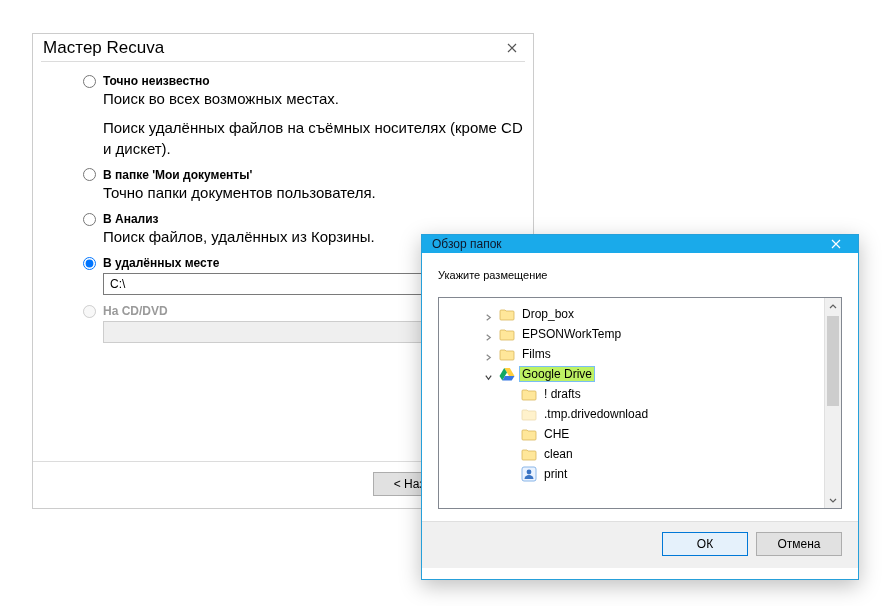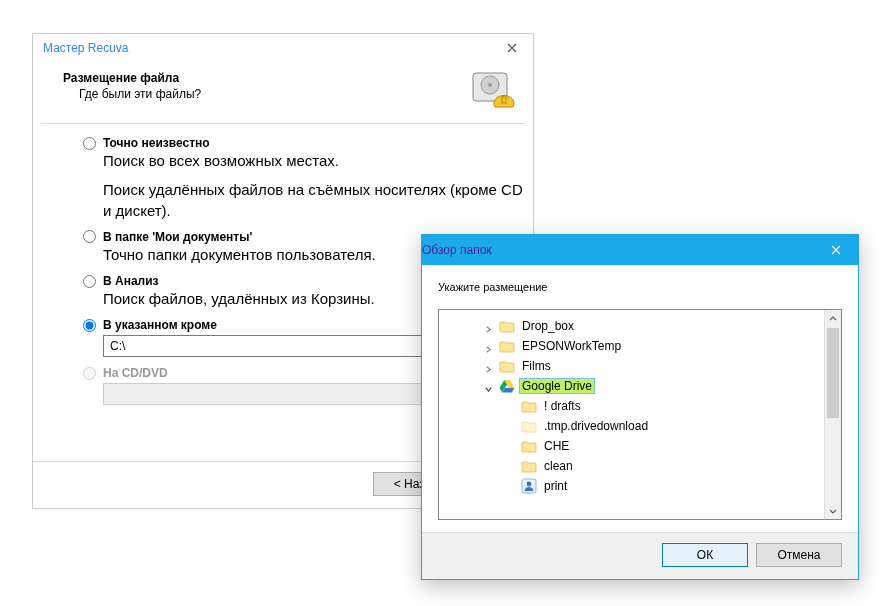--- a/index.html
+++ b/index.html
@@ -9,21 +9,21 @@
     .wizard {
       position: absolute; left: 32px; top: 33px;
       width: 502px; height: 476px;
       border: 1px solid #cccccc; background: #ffffff;
       display: flex; flex-direction: column;
     }
     .wizard-titlebar {
       height: 27px; display: flex; align-items: center; justify-content: space-between;
       padding: 0 8px 0 10px; color: #666;
     }
-    .wizard-titlebar .title { font-size: 12px; color: #3b82f6; }
+    .wizard-titlebar .title { font-size: 17px; color: #000000; }
     .wizard-close { width: 26px; height: 20px; display: flex; align-items: center; justify-content: center; cursor: default; }
     .wizard-close svg { width: 10px; height: 10px; }
     
     .wizard-header {
       padding: 10px 18px 12px 30px; display: flex; align-items: flex-start; justify-content: space-between;
     }
     .wizard-header .htxt .htitle { font-weight: bold; font-size: 12px; margin-bottom: 2px; }
     .wizard-header .htxt .hsub { font-size: 12px; padding-left: 16px; }
     .wizard-header .hicon { width: 46px; height: 40px; }
     
@@ -68,22 +68,23 @@
     
     .browse {
       position: absolute; left: 421px; top: 234px;
       width: 438px; height: 346px;
       background: #ffffff;
       border: 1px solid #26a0da;
       box-shadow: 0 6px 20px rgba(0,0,0,0.25);
       display: flex; flex-direction: column;
     }
     .browse-titlebar {
-      height: 30px; background: #1aaaea; color: #4c1d95;
+      height: 18px; background: #1aaaea; color: #0f172a;
       display: flex; align-items: center; justify-content: space-between;
+      padding-left: 10px;
     }
     .browse-titlebar .btitle { font-size: 12px; }
     .browse-close { width: 45px; height: 30px; display:flex; align-items:center; justify-content:center; }
     .browse-close svg { width: 10px; height: 10px; }
     
     .browse-instr { padding: 16px 16px 10px 16px; font-size: 11px; }
     
     .tree-wrap { margin: 6px 16px 12px 16px; border: 1px solid #828790; height: 212px; display:flex; }
     .tree { flex:1; overflow: hidden; padding: 4px 0 0 6px; }
     .tree-scroll { width: 17px; border-left: 1px solid #e0e0e0; background:#f0f0f0; position:relative; }
@@ -118,35 +119,20 @@
 <div class="wizard">
   <div class="wizard-titlebar">
     <span class="title">Мастер Recuva</span>
     <div class="wizard-close">
       <svg viewBox="0 0 10 10">
           <path d="M1 1 L9 9 M9 1 L1 9" stroke="#555" stroke-width="1.2" fill="none"></path>
         </svg>
     </div>
   </div>
 
-  <div class="wizard-header">
-    <div class="htxt">
-      <div class="htitle">Размещение файла</div>
-      <div class="hsub">Где были эти файлы?</div>
-    </div>
-    <div class="hicon">
-      <svg viewBox="0 0 46 40">
-        <rect x="4" y="2" width="34" height="28" rx="3" fill="#e8e8e8" stroke="#888"></rect>
-        <circle cx="21" cy="14" r="9" fill="#d0d0d0" stroke="#999"></circle>
-        <circle cx="21" cy="14" r="2" fill="#999"></circle>
-        <path d="M26 36 a10 8 0 1 1 18 0 z" fill="#f4c430" stroke="#c08000"></path>
-        <rect x="33" y="26" width="4" height="6" fill="#f4c430" stroke="#c08000"></rect>
-      </svg>
-    </div>
-  </div>
   <div class="sep"></div>
 
   <div class="options">
     <div class="opt">
       <label class="opt-head">
         <input type="radio" name="loc" style="">
         <span class="olabel">Точно неизвестно</span>
       </label>
       <div class="odesc">Поиск во всех возможных местах.</div>
     </div>
@@ -163,21 +149,21 @@
     <div class="opt">
       <label class="opt-head">
         <input type="radio" name="loc" style="">
         <span class="olabel">В Анализ</span>
       </label>
       <div class="odesc">Поиск файлов, удалённых из Корзины.</div>
     </div>
     <div class="opt">
       <label class="opt-head">
         <input type="radio" name="loc" checked="" style="">
-        <span class="olabel">В указанном кроме</span>
+        <span class="olabel">В удалённых месте</span>
       </label>
       <div class="path-row">
         <input type="text" value="C:\" style="">
       </div>
     </div>
     <div class="opt disabled">
       <label class="opt-head">
         <input type="radio" name="loc" disabled="" style="">
         <span class="olabel">На CD/DVD</span>
       </label>

